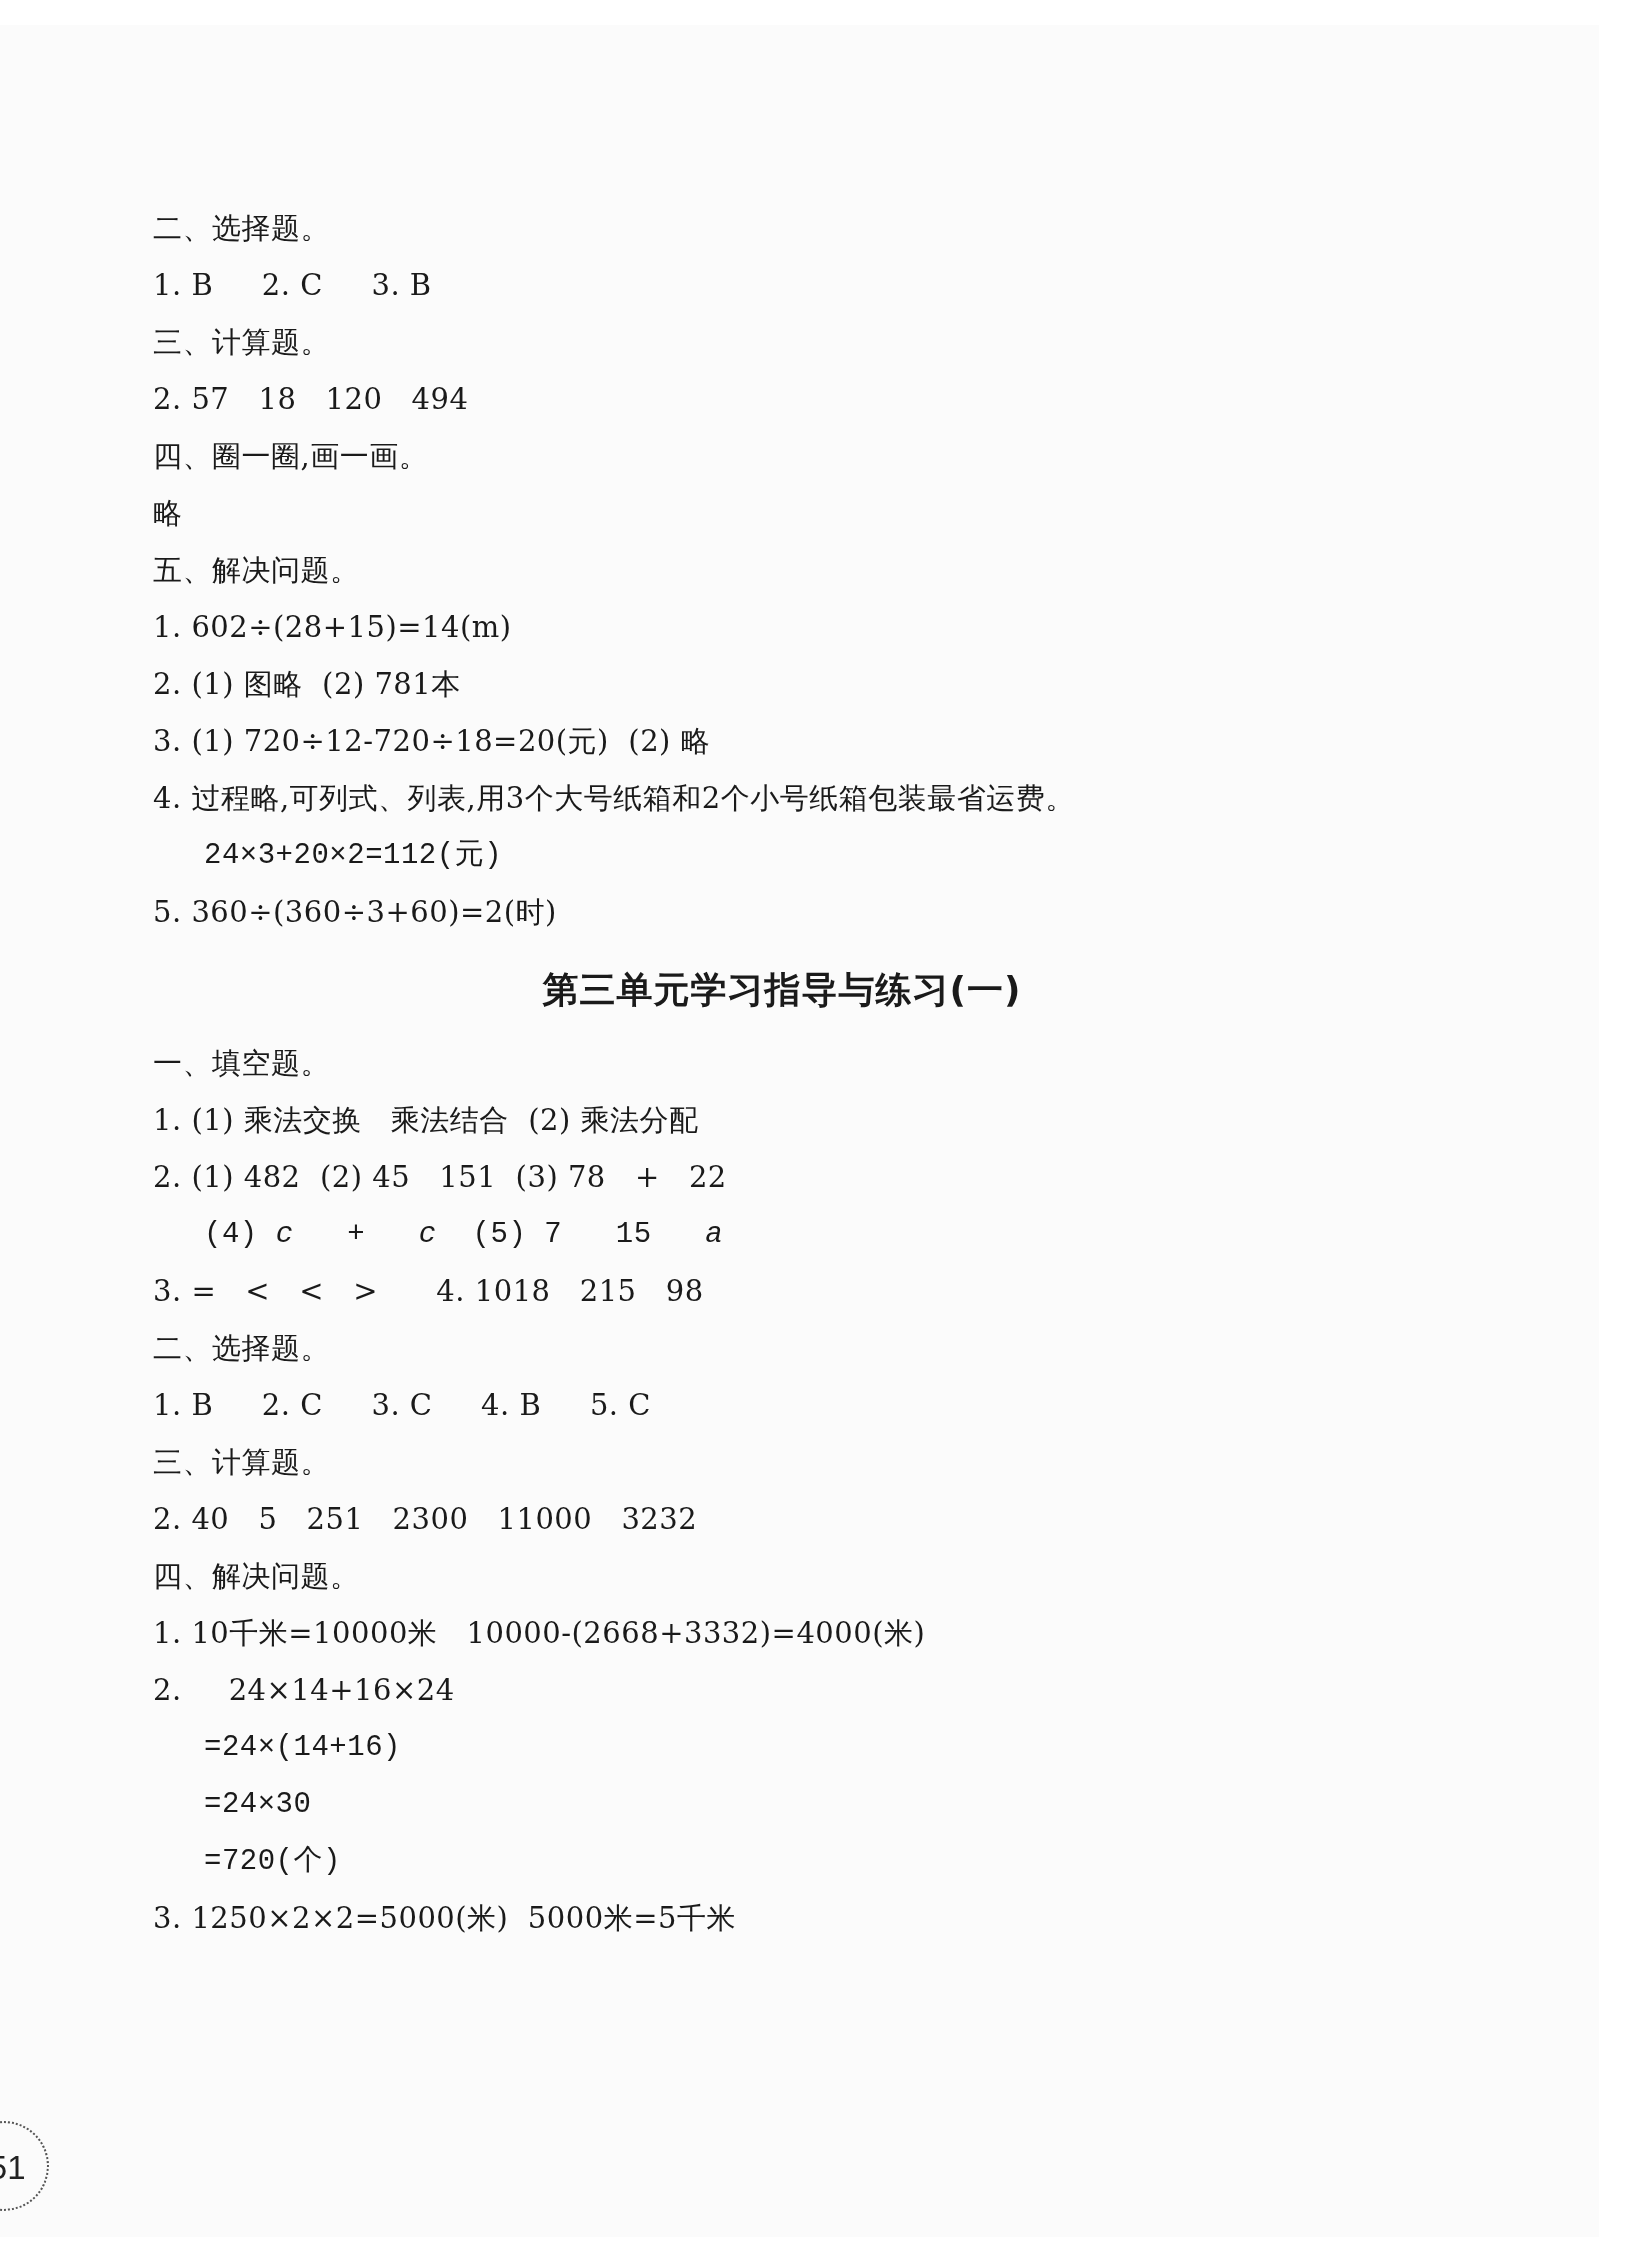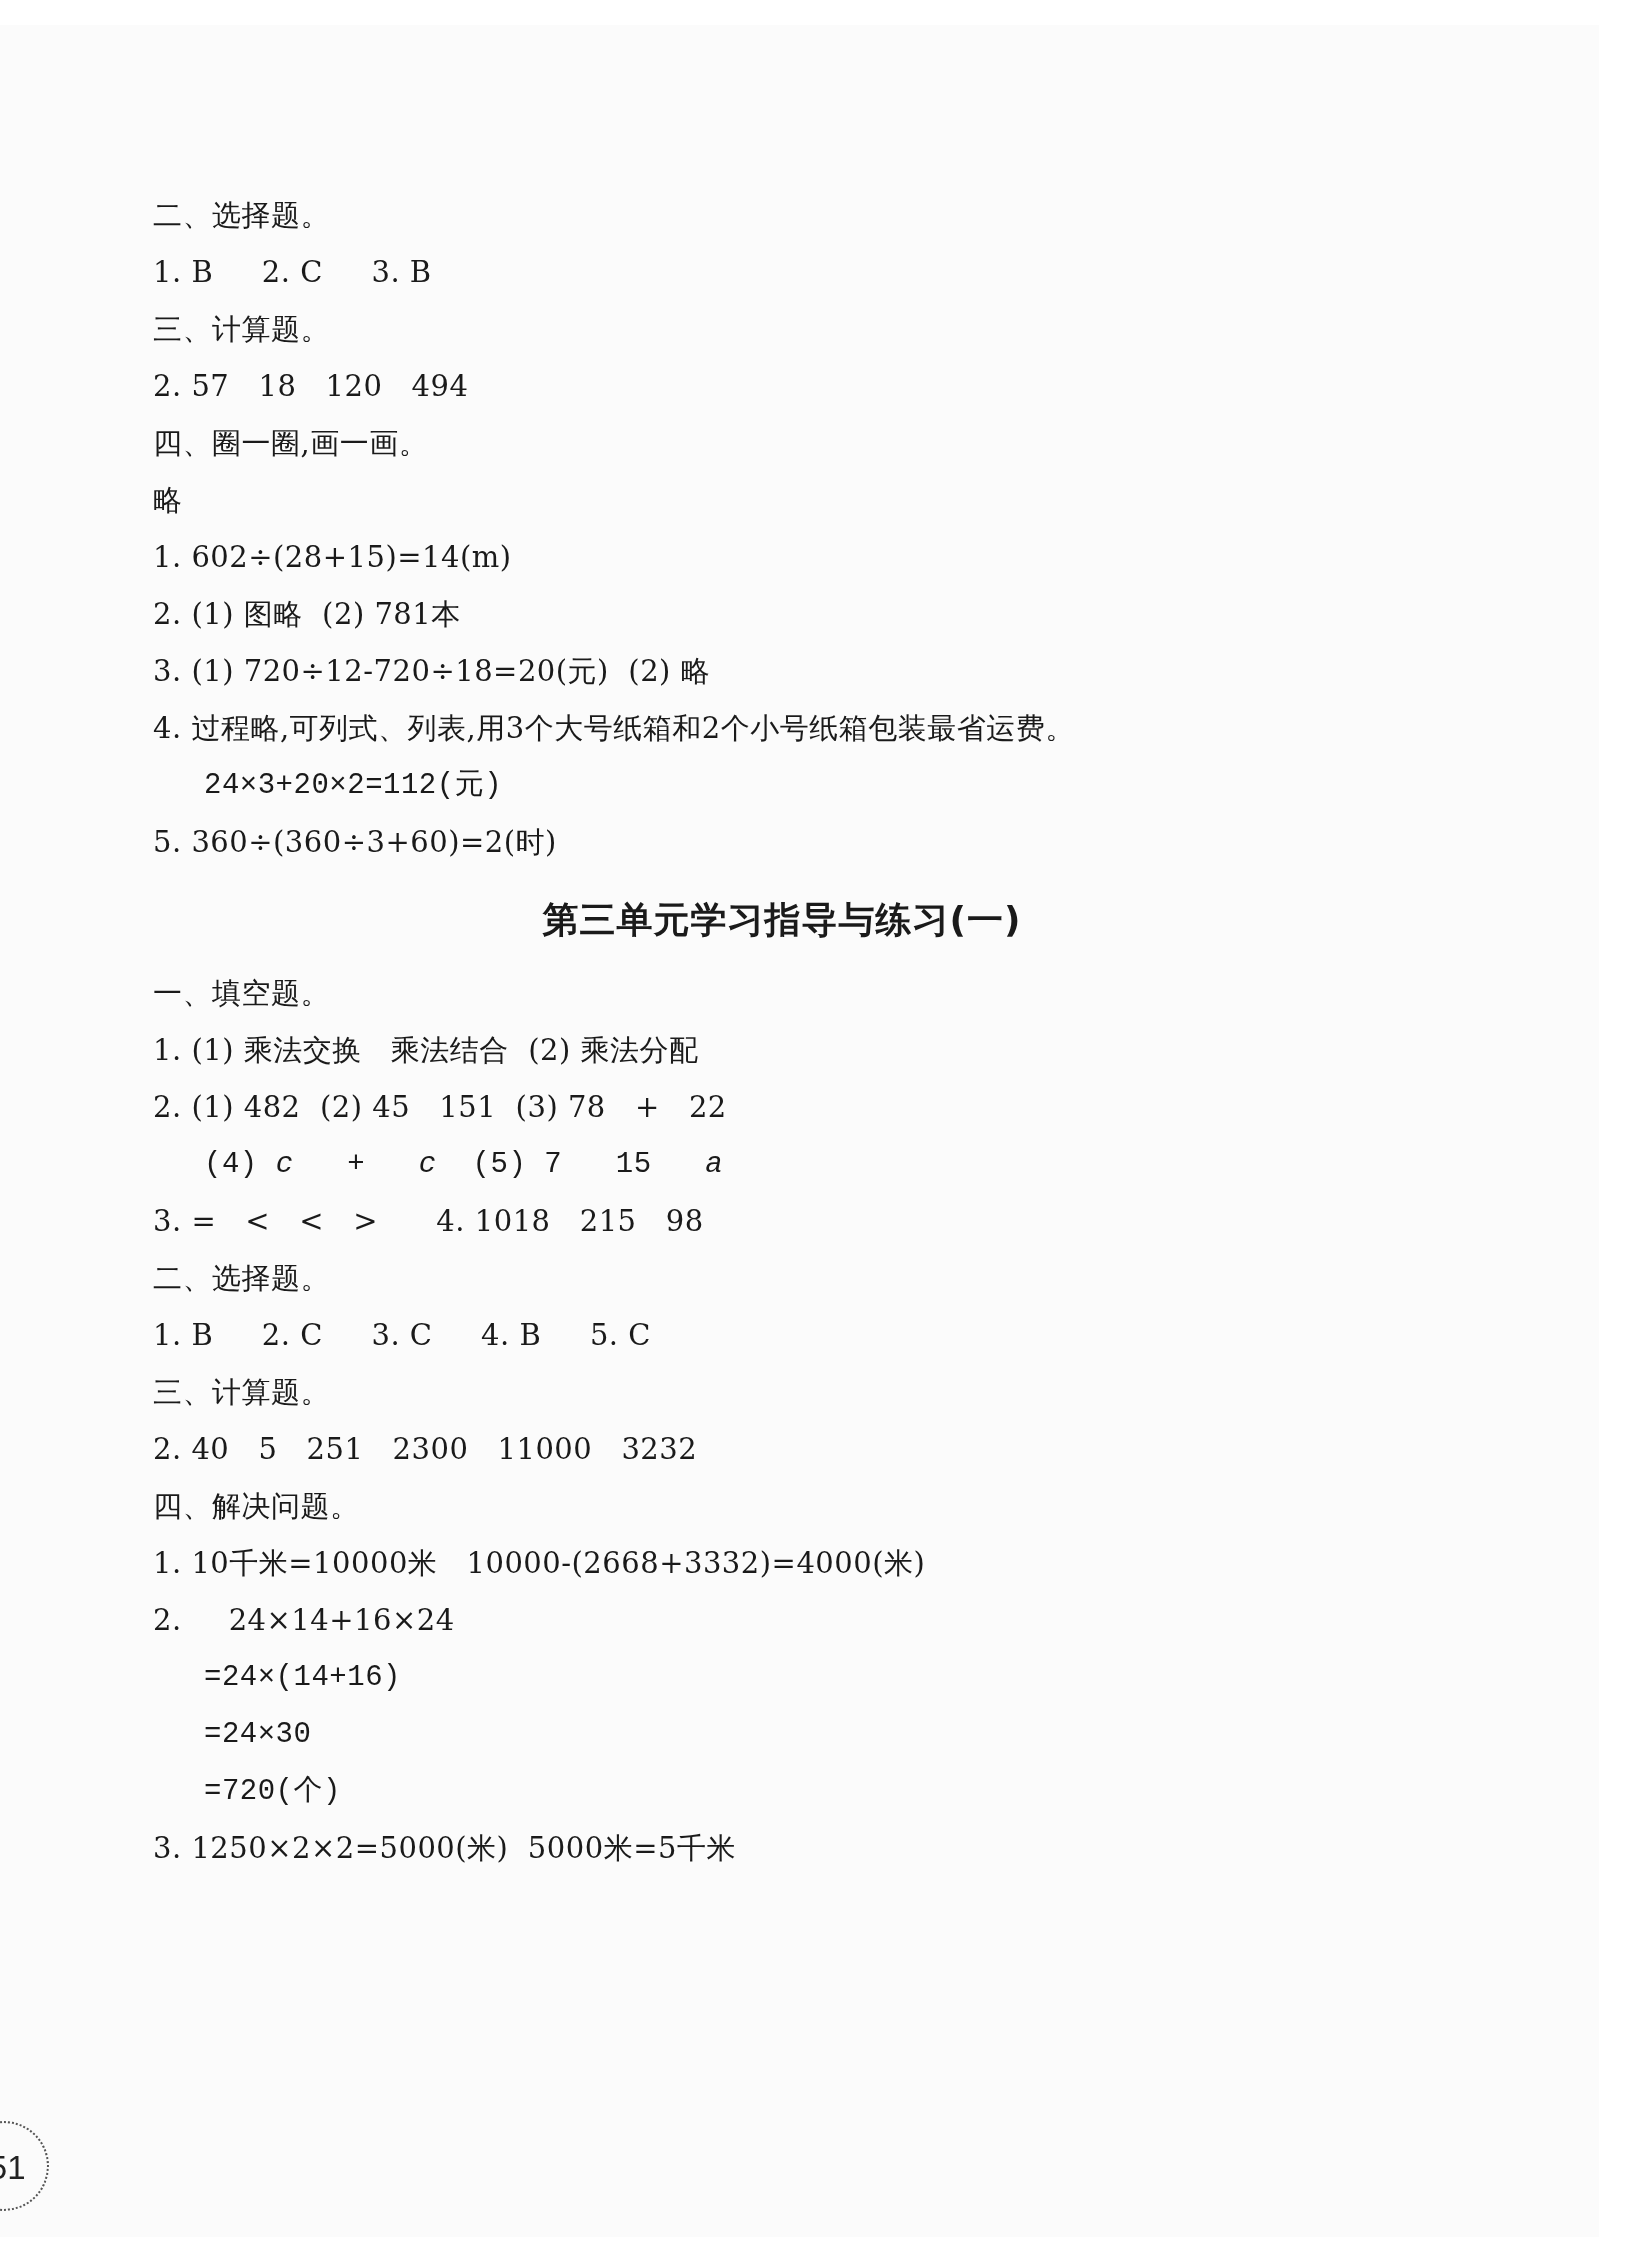--- a/index.html
+++ b/index.html
@@ -5,21 +5,21 @@
   html, body { margin: 0; padding: 0; }
   body {
     width: 1638px; height: 2262px; background: #ffffff; position: relative; overflow: hidden;
     font-family: "DejaVu Serif", "Liberation Serif", serif; color: #1a1a1a;
   }
   .page-bg {
     position: absolute; left: 0; top: 25px; width: 1599px; height: 2212px;
     background: #fbfbfb;
   }
   .content {
-    position: absolute; left: 153px; top: 187px; width: 1414px;
+    position: absolute; left: 153px; top: 200px; width: 1414px;
   }
   .line {
     height: 57px; line-height: 57px; font-size: 29px; white-space: pre; letter-spacing: 0.5px;
   }
   .indent { padding-left: 51px; font-family: Liberation Mono, monospace; }
   .title {
     height: 86px; line-height: 98px; font-family: "DejaVu Sans", "Liberation Sans", sans-serif;
     font-weight: bold; font-size: 36px; text-align: center; width: 1258px; letter-spacing: 1px;
     margin-bottom: 7.8px;
   }
@@ -42,20 +42,21 @@
 
   <div class="line">二、选择题。</div>
   <div class="line">1. B     2. C     3. B</div>
 
   <div class="line">三、计算题。</div>
   <div class="line">2. 57   18   120   494</div>
 
   <div class="line">四、圈一圈,画一画。</div>
   <div class="line">略</div>
 
+  <div class="line">五、解决问题。</div>
   <div class="line">1. 602÷(28+15)=14(m)</div>
   <div class="line">2. (1) 图略  (2) 781本</div>
   <div class="line">3. (1) 720÷12-720÷18=20(元)  (2) 略</div>
   <div class="line">4. 过程略,可列式、列表,用3个大号纸箱和2个小号纸箱包装最省运费。</div>
   <div class="line indent">24×3+20×2=112(元)</div>
   <div class="line">5. 360÷(360÷3+60)=2(时)</div>
 
   <div class="title">第三单元学习指导与练习(一)</div>
 
   <div class="line">一、填空题。</div>

